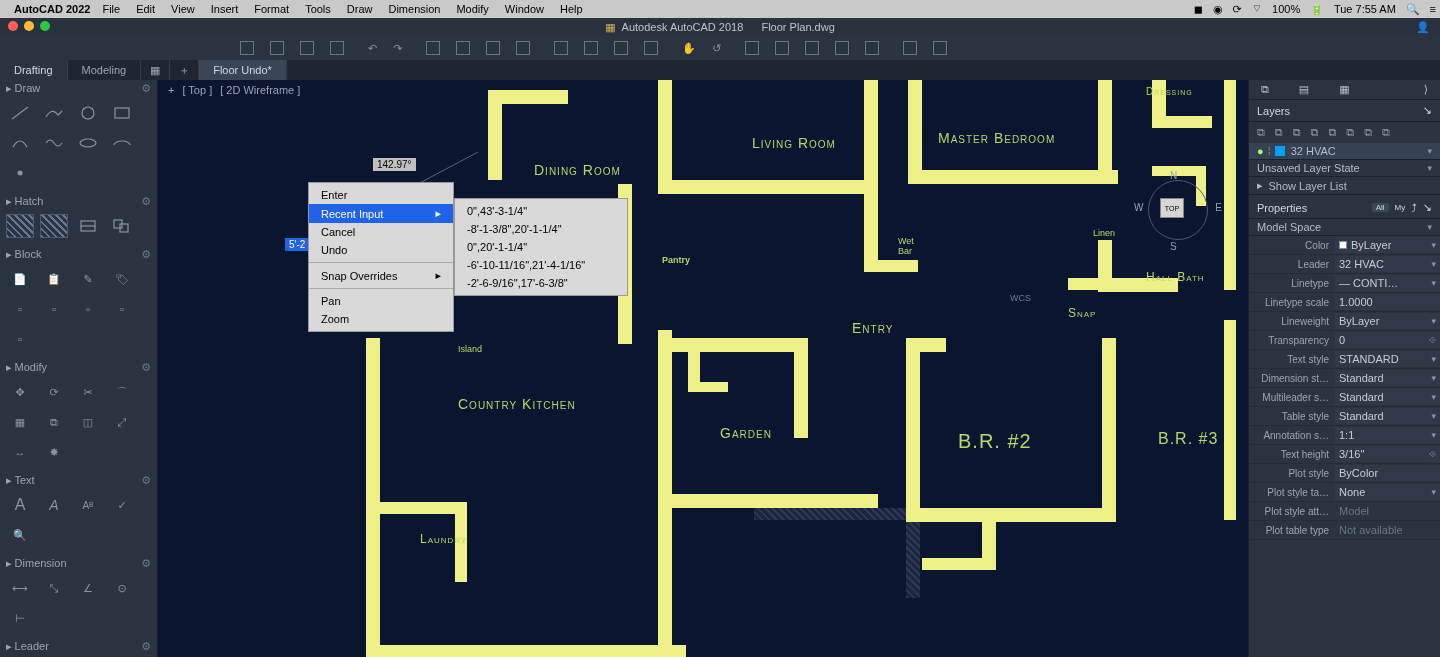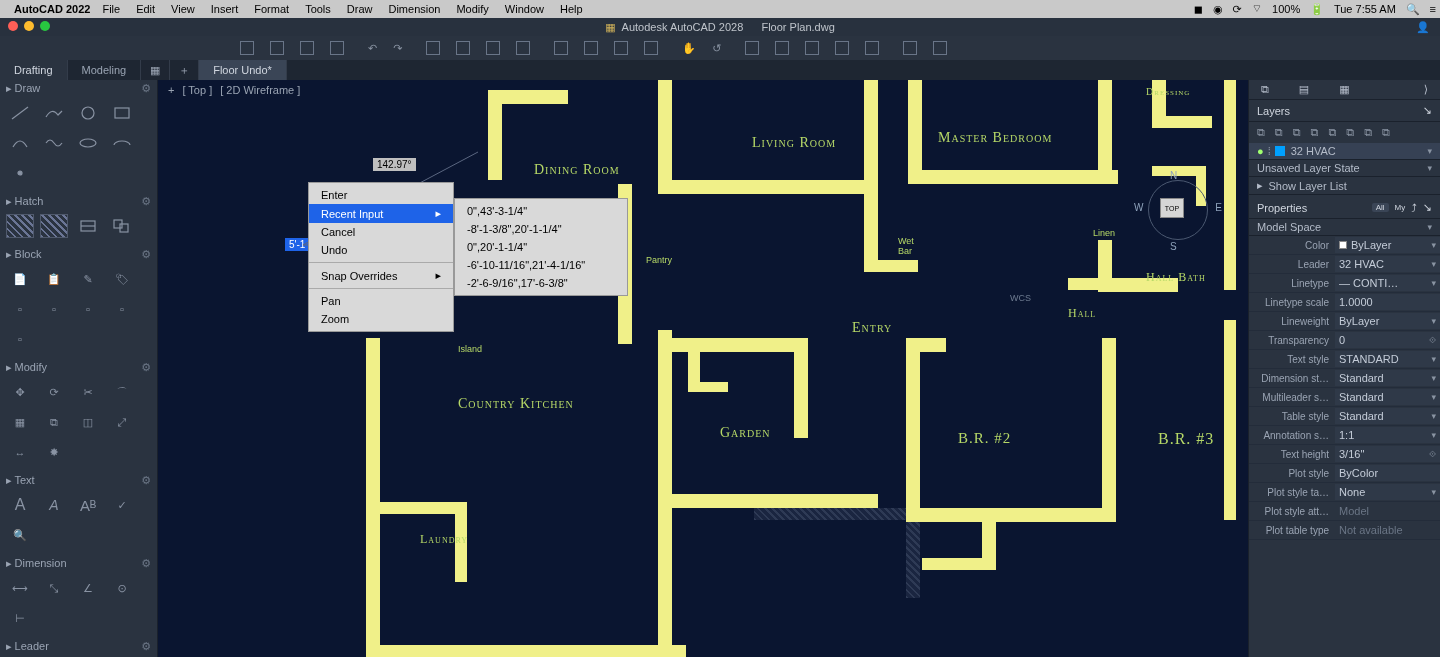--- a/index.html
+++ b/index.html
@@ -23,21 +23,21 @@
 .main-area{display:flex;height:577px;}
 .left-panel{width:158px;background:#2a3340;border-right:1px solid #1a212c;overflow:hidden;}
 .section-hdr{display:flex;align-items:center;justify-content:space-between;padding:2px 6px;color:#9aa4b3;font-size:10px;}
 .gear{color:#6a7585;}
 .tool-grid{display:flex;flex-wrap:wrap;gap:6px;padding:4px 6px 8px 6px;}
 .tool-btn{width:28px;height:24px;display:flex;align-items:center;justify-content:center;color:#8993a3;position:relative;}
 .tool-btn svg{stroke:#8993a3;fill:none;stroke-width:1.2;}
 .tool-btn.hatched{background:repeating-linear-gradient(45deg,#6a7595,#6a7595 2px,transparent 2px,transparent 5px);border:1px solid #505a6d;}
 .canvas{flex:1;background:#0a1530;position:relative;overflow:hidden;}
 .view-controls{position:absolute;left:10px;top:4px;color:#9aa4b3;display:flex;gap:8px;align-items:center;}
-.room-label{position:absolute;color:#b6d867;font-family:Liberation Serif, serif;font-size:14px;letter-spacing:1px;font-variant:small-caps;}
+.room-label{position:absolute;color:#b6d867;font-family:Liberation Sans, sans-serif;font-size:14px;letter-spacing:1px;font-variant:small-caps;}
 .small-label{position:absolute;color:#b6d867;font-size:9px;}
 .wall{position:absolute;background:#f0f089;}
 .wall-hatch{position:absolute;background:repeating-linear-gradient(45deg,#2e3a55,#2e3a55 2px,#1a2540 2px,#1a2540 5px);}
 .dim-box{position:absolute;background:#bfbfbf;color:#000;padding:1px 4px;font-size:10px;}
 .dim-box.blue{background:#1e63e8;color:#fff;}
 .ctx-menu{position:absolute;background:#d9d9d9;border:1px solid #999;min-width:146px;padding:3px 0;z-index:10;}
 .ctx-item{padding:3px 12px;color:#000;display:flex;justify-content:space-between;align-items:center;}
 .ctx-item.hl{background:#1e63e8;color:#fff;}
 .ctx-sep{height:1px;background:#aaa;margin:3px 0;}
 .submenu{position:absolute;left:466px;top:118px;width:174px;background:#d9d9d9;border:1px solid #999;padding:3px 0;z-index:10;}
@@ -87,21 +87,21 @@
   </div>
 </div>
 
 <div class="title-row">
   <div class="traffic">
     <div class="dot r"></div>
     <div class="dot y"></div>
     <div class="dot g"></div>
   </div>
   <span style="color:#cfb15a;margin-right:6px;">▦</span>
-  <span>Autodesk AutoCAD 2028</span>
+  <span>Autodesk AutoCAD 2018</span>
   <span style="margin:0 6px;">&nbsp;&nbsp;</span>
   <span>Floor Plan.dwg</span>
   <span style="position:absolute;right:10px;color:#8a94a3;">👤</span>
 </div>
 
 <div class="toolbar-main">
   <div class="tb-grp">
       <div class="tb-ico"></div>
       <div class="tb-ico"></div>
       <div class="tb-ico"></div>
@@ -257,21 +257,21 @@
       <div class="tool-btn">✸</div>
     </div>
 
     <div class="section-hdr">
         <span>▸ <span>Text</span></span>
         <span class="gear">⚙</span>
       </div>
     <div class="tool-grid">
       <div class="tool-btn" style="font-size:16px;">A</div>
       <div class="tool-btn" style="font-size:14px;font-style:italic;">A</div>
-      <div class="tool-btn" style="font-size:15px;">Aᴮ</div>
+      <div class="tool-btn" style="font-size:10px;">Aᴮ</div>
       <div class="tool-btn">✓</div>
       <div class="tool-btn">🔍</div>
     </div>
 
     <div class="section-hdr">
         <span>▸ <span>Dimension</span></span>
         <span class="gear">⚙</span>
       </div>
     <div class="tool-grid">
       <div class="tool-btn">⟷</div>
@@ -340,35 +340,35 @@
     <div class="wall" style="left:764px;top:478px;width:74px;height:12px;"></div>
     <div class="wall" style="left:1066px;top:240px;width:12px;height:200px;"></div>
     <div class="wall" style="left:910px;top:198px;width:60px;height:12px;"></div>
 
     <div class="room-label" style="left:376px;top:82px;">Dining Room</div>
     <div class="room-label" style="left:594px;top:55px;">Living Room</div>
     <div class="room-label" style="left:780px;top:50px;">Master Bedroom</div>
     <div class="room-label" style="left:300px;top:316px;">Country Kitchen</div>
     <div class="room-label" style="left:562px;top:345px;">Garden</div>
     <div class="room-label" style="left:694px;top:240px;">Entry</div>
-    <div class="room-label" style="left:910px;top:226px;font-size:12px;">Hall</div>
+    <div class="room-label" style="left:910px;top:226px;font-size:12px;">Snap</div>
     <div class="room-label" style="left:988px;top:190px;font-size:12px;text-align:center;">Hall Bath</div>
-    <div class="room-label" style="left:800px;top:350px;font-size:15px;text-align:right;">B.R. #2</div>
+    <div class="room-label" style="left:800px;top:350px;font-size:20px;text-align:right;">B.R. #2</div>
     <div class="room-label" style="left:1000px;top:350px;font-size:16px;">B.R. #3</div>
     <div class="room-label" style="left:262px;top:452px;font-size:12px;">Laundry</div>
     <div class="room-label" style="left:988px;top:6px;font-size:10px;">Dressing</div>
     <div class="small-label" style="left:740px;top:156px;white-space:pre;">Wet
 Bar</div>
-    <div class="small-label" style="left:488px;top:175px;">Pantry</div>
+    <div class="small-label" style="left:504px;top:175px;font-weight:bold;">Pantry</div>
     <div class="small-label" style="left:300px;top:264px;">Island</div>
     <div class="small-label" style="left:935px;top:148px;">Linen</div>
     <div class="small-label" style="left:852px;top:213px;color:#6d7a8f;">WCS</div>
 
     <div class="dim-box" style="left:215px;top:78px;">142.97°</div>
-    <div class="dim-box blue" style="left:127px;top:158px;">5'-1</div>
+    <div class="dim-box blue" style="left:127px;top:158px;">5'-2</div>
     <svg style="position:absolute;left:130px;top:60px;" width="200" height="140">
         <line x1="15" y1="105" x2="190" y2="12" stroke="#5a6680" stroke-width="1"></line>
         <line x1="15" y1="105" x2="200" y2="105" stroke="#5a6680" stroke-width="1"></line>
       </svg>
 
     <div class="ctx-menu" style="left:150px;top:102px;">
       <div class="ctx-item">Enter</div>
       <div class="ctx-item hl">
           <span>Recent Input</span>
           <span>▸</span>

